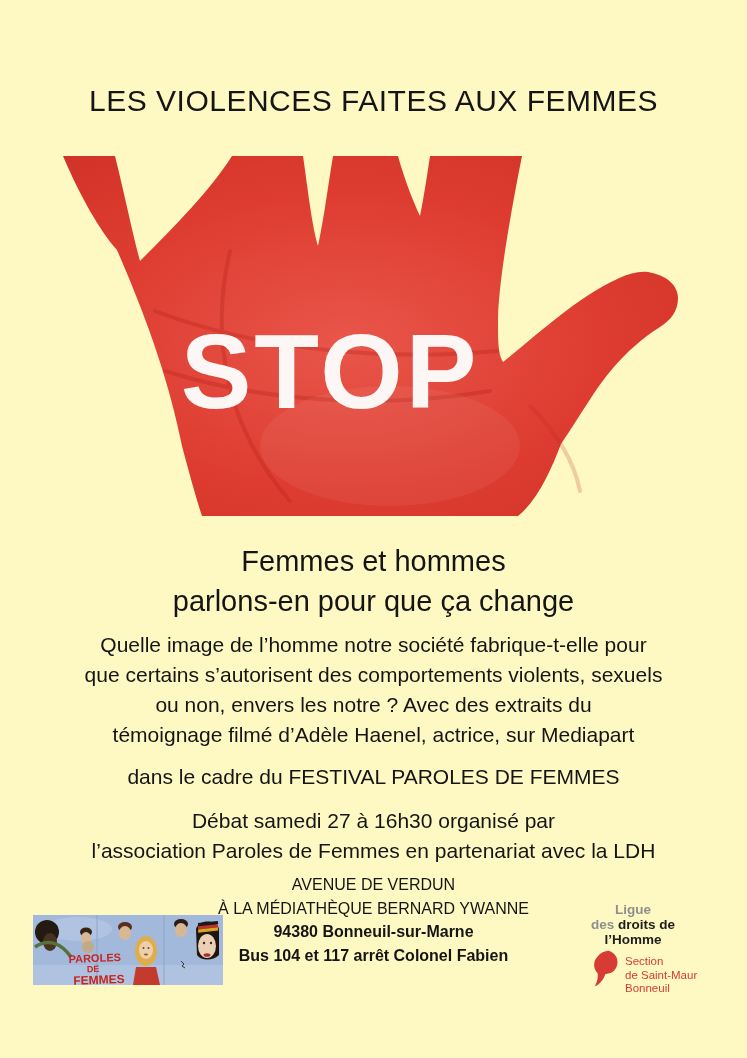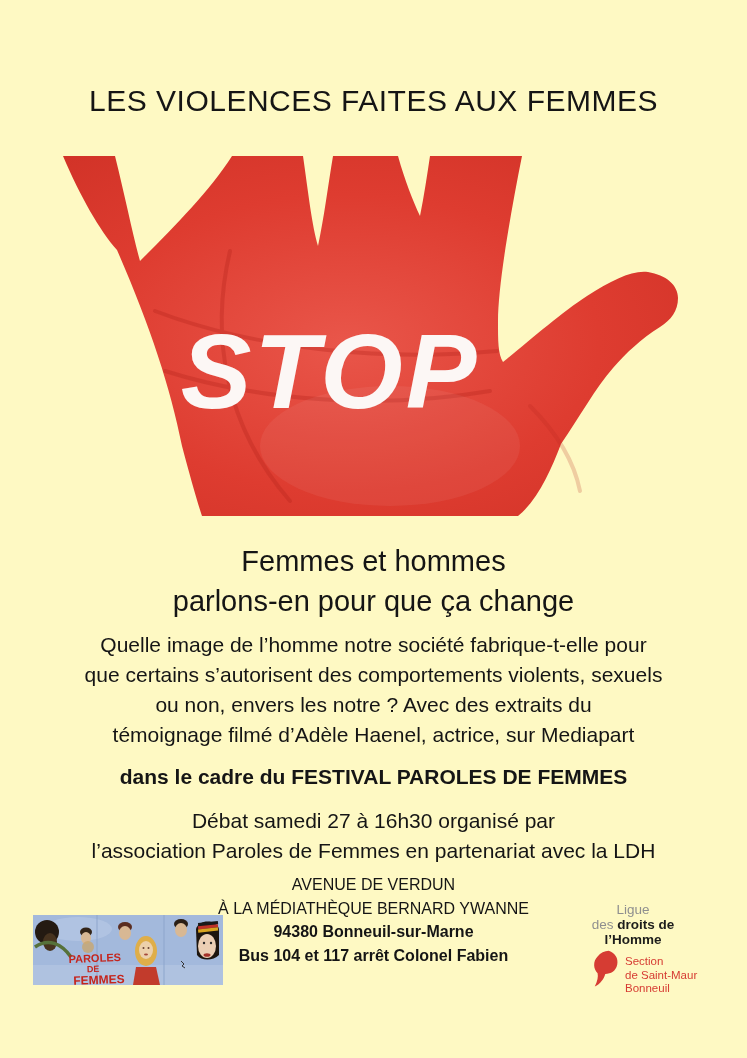--- a/index.html
+++ b/index.html
@@ -4,34 +4,34 @@
 <style>
   html,body{margin:0;padding:0;background:#e8e8e8;}
   .page{
     position:relative;width:747px;height:1058px;margin:0 auto;
     background:#fef9c3;overflow:hidden;
     font-family:"Liberation Sans",sans-serif;color:#111;
   }
   .abs{position:absolute;}
   .ctr{left:0;right:0;text-align:center;}
   .title{top:80px;font-size:30px;line-height:42px;letter-spacing:0.5px;color:#151515;}
-  .hand-wrap{top:156px;left:60px;width:645px;height:360px;font-style:italic;}
+  .hand-wrap{top:156px;left:60px;width:645px;height:360px;}
   .subtitle{top:541px;font-size:29px;line-height:40px;color:#151515;}
   .body-par{top:630px;font-size:21px;line-height:30px;color:#151515;}
   .body-par div{white-space:nowrap;}
-  .festival{top:761px;font-size:21px;line-height:32px;color:#151515;white-space:nowrap;font-weight:bold;}
+  .festival{top:761px;font-size:21px;line-height:32px;color:#151515;white-space:nowrap;}
   .event{top:806px;font-size:21px;line-height:30px;color:#151515;}
   .event div{white-space:nowrap;}
   .venue{top:873px;font-size:16px;line-height:23.5px;color:#151515;}
   .venue div{white-space:nowrap;}
   .bold{font-weight:bold;}
   .banner{top:915px;left:33px;width:190px;height:70px;}
   .ldh{top:902px;left:574px;width:150px;height:88px;font-family:"Liberation Sans",sans-serif;}
   .ldh-name{width:118px;text-align:center;font-size:13.5px;line-height:15px;color:#1d1d1b;}
-  .ldh-gray{color:#8f8f8f;font-weight:normal;}
+  .ldh-gray{color:#8f8f8f;font-weight:bold;}
   .ldh-bold{font-weight:bold;color:#1d1d1b;}
   .ldh-row{display:flex;align-items:flex-start;margin-top:2px;margin-left:18px;}
   .ldh-section{font-size:11.5px;line-height:13.5px;color:#d63c33;text-align:left;margin-left:5px;margin-top:6px;}
 </style>
 </head>
 <body>
 
 <div class="page">
 
   <div class="abs ctr title">LES VIOLENCES FAITES AUX FEMMES</div>

